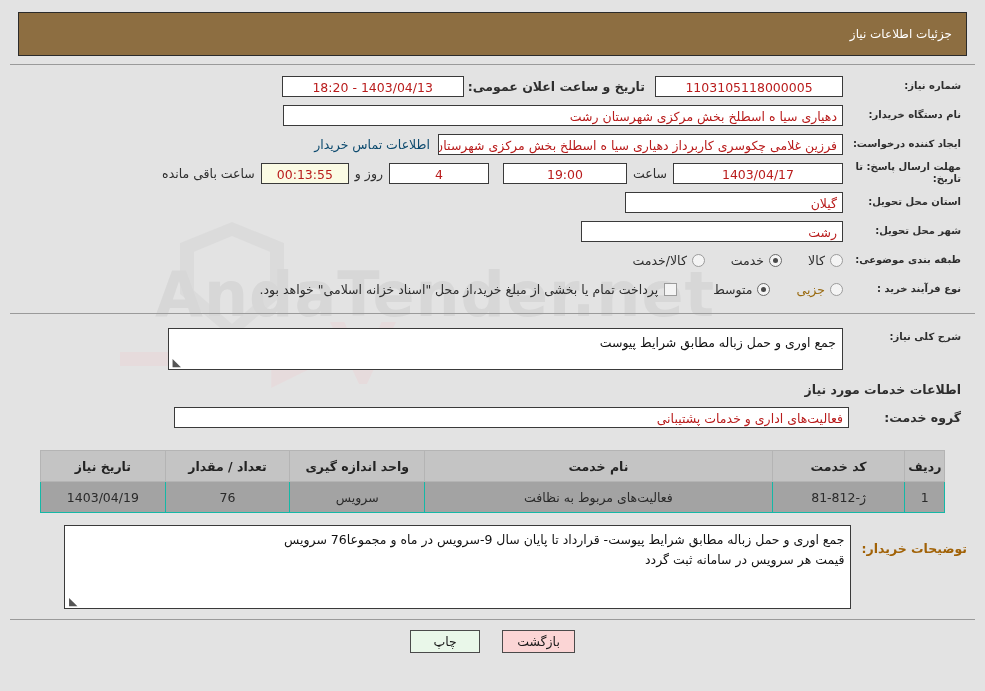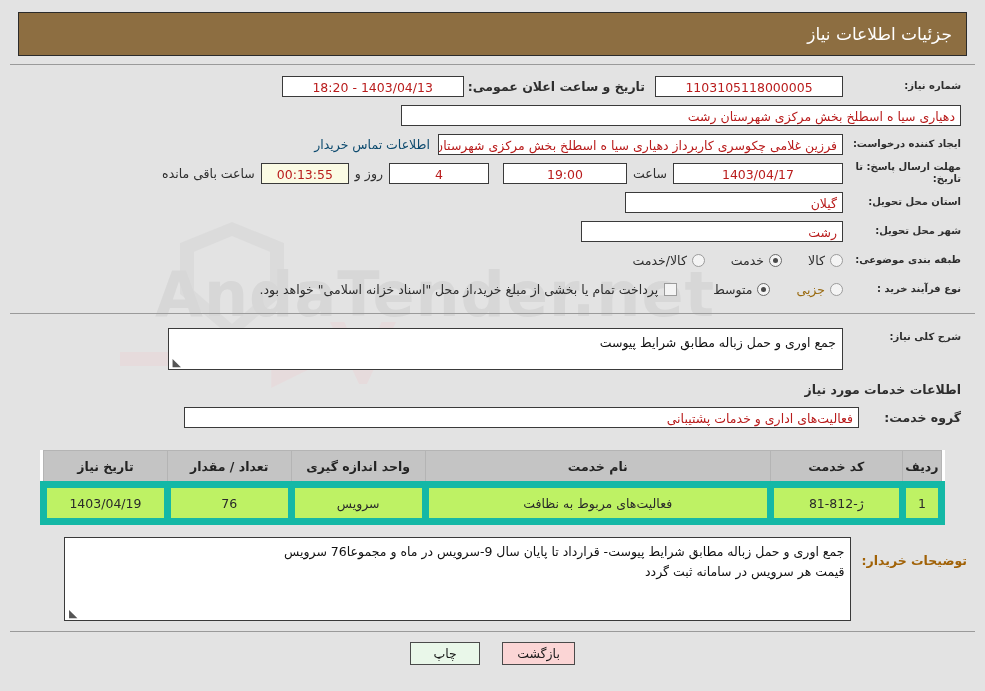--- a/index.html
+++ b/index.html
@@ -86,21 +86,21 @@
     background: #8d6e41;
     border: 1px solid #2b2b2b;
     box-sizing: border-box;
     display: flex;
     align-items: center;
     justify-content: flex-start;
     padding: 0 14px;
   }
   .page-header .title {
     color: #ffffff;
-    font-size: 17px;
+    font-size: 12px;
     font-weight: normal;
   }
 
   
   .panel {
     position: relative;
     z-index: 2;
     margin: 8px 10px 0 10px;
     border-top: 1px solid #9a9a9a;
     border-bottom: 1px solid #9a9a9a;
@@ -261,21 +261,21 @@
     margin: 12px 0 10px 0;
     text-align: right;
   }
   .group-row { display: flex; align-items: center; margin-bottom: 4px; }
   .group-label {
     font-weight: bold;
     font-size: 12.5px;
     color: #2e2e2e;
     min-width: 96px;
     text-align: right;
-    padding-left: 6px;
+    padding-left: 16px;
   }
   .w-group { width: 675px; }
 
   
   .tbl-wrap {
     margin: 10px 10px 0 10px;
     position: relative;
     z-index: 2;
   }
   table.items {
@@ -290,26 +290,26 @@
     background: #c4c4c4;
     border: 1px solid #b4b4b4;
     color: #232323;
     font-weight: bold;
     height: 26px;
     padding: 2px 1px;
     text-align: center;
     white-space: nowrap;
   }
   table.items tbody td {
-    border: 7px solid #14b8a6;
+    border: 1px solid #14b8a6;
     height: 26px;
     padding: 2px 6px;
     text-align: center;
     color: #2a2a2a;
-    background: #bef264;
+    background: #a3a3a3;
     white-space: nowrap;
   }
   .col-row   { width: 36px; }
   .col-code  { width: 128px; }
   .col-name  { width: 340px; }
   .col-unit  { width: 130px; }
   .col-qty   { width: 120px; }
   .col-date  { width: 120px; }
 
   
@@ -378,20 +378,21 @@
   <div class="panel-inner">
 
     <div class="frow">
       <span class="flabel">شماره نیاز:</span>
       <div class="box center w-need-no">1103105118000005</div>
       <span class="inline-label">تاریخ و ساعت اعلان عمومی:</span>
       <div class="box center w-pubdate">1403/04/13 - 18:20</div>
     </div>
 
     <div class="frow">
+      <span class="flabel">نام دستگاه خریدار:</span>
       <div class="box right w-org">دهیاری سیا ه اسطلخ بخش مرکزی شهرستان رشت</div>
     </div>
 
     <div class="frow">
       <span class="flabel">ایجاد کننده درخواست:</span>
       <div class="box right w-creator">فرزین غلامی چکوسری کاربرداز دهیاری سیا ه اسطلخ بخش مرکزی شهرستان ر</div>
       <a class="link">اطلاعات تماس خریدار</a>
     </div>
 
     <div class="frow">

